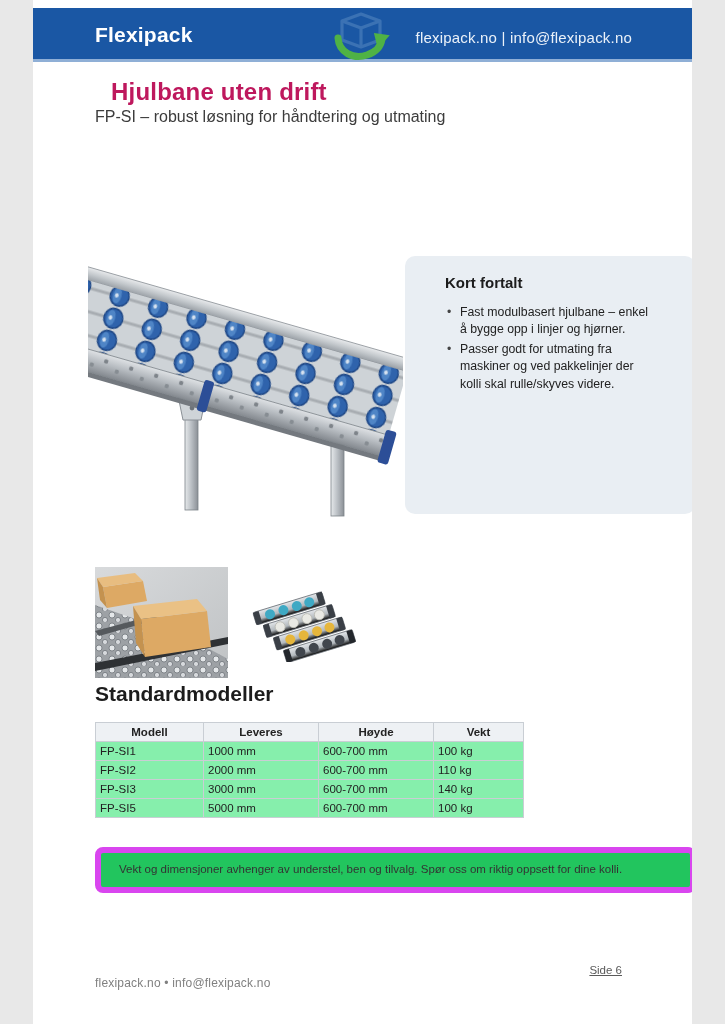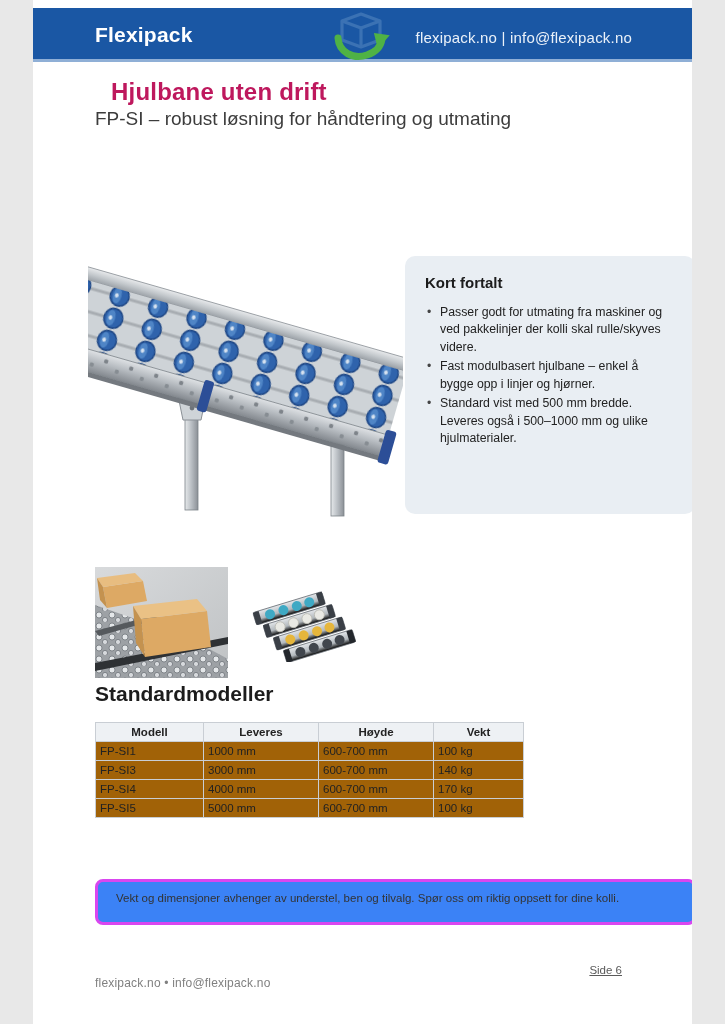--- a/index.html
+++ b/index.html
@@ -31,30 +31,30 @@
     color: #eaf1f9; font-size: 15px; letter-spacing: .2px;
   }
 
   
   .page-title {
     position: absolute; left: 62px; top: 78px;
     font-size: 24px; font-weight: bold; color: #be185d; letter-spacing: .2px; margin-left: 16px;
   }
   .page-subtitle {
     position: absolute; left: 62px; top: 108px;
-    font-size: 19px; color: #3c3c3c;
+    font-size: 16px; color: #3c3c3c;
   }
 
   
   .main-photo { position: absolute; left: 55px; top: 248px; width: 315px; height: 272px; }
 
   .infobox {
     position: absolute; left: 372px; top: 256px; width: 290px; height: 258px;
     background: #e9eef3; border-radius: 10px;
-    padding: 18px 20px;
+    padding: 18px 40px;
   }
   .infobox-title { font-size: 15px; font-weight: bold; color: #1c1c1c; margin-bottom: 13px; }
   .infobox ul { list-style: none; }
   .infobox li {
     position: relative; padding-left: 15px;
     font-size: 12.3px; line-height: 1.42; color: #222222; margin-bottom: 2px;
   }
   .infobox li::before {
     content: "•"; position: absolute; left: 2px; top: 0; color: #444444;
   }
@@ -70,32 +70,32 @@
   }
   .models-table {
     position: absolute; left: 62px; top: 722px; width: 428px;
     border-collapse: collapse; font-size: 11.5px; color: #222222;
     table-layout: fixed;
   }
   .models-table th, .models-table td {
     border: 1px solid #c9ced4; padding: 3px 4px; height: 18px;
   }
   .models-table th { background: #eef1f4; font-weight: bold; }
-  .models-table td { background: #a16207; }
+  .models-table td { background: #86efac; }
   .col-model  { width: 108px; }
   .col-length { width: 115px; }
   .col-height { width: 115px; }
   .col-weight { width: 90px; }
 
   
   .notebox {
     position: absolute; left: 62px; top: 847px; width: 601px; height: 46px;
-    background: #3b82f6; border: 3px solid #d946ef; border-radius: 8px;
+    background: #22c55e; border: 6px solid #d946ef; border-radius: 8px;
     padding: 10px 18px;
-    font-size: 11.5px; color: #333333; margin-top: 32px;
+    font-size: 11.5px; color: #333333;
   }
 
   
   .footer-left {
     position: absolute; left: 62px; top: 976px;
     font-size: 12px; color: #808080; letter-spacing: .2px;
   }
   .footer-page {
     position: absolute; right: 70px; top: 964px;
     font-size: 11.5px; color: #5a5a5a; text-decoration: underline;
@@ -184,23 +184,22 @@
         <rect x="348" y="66" width="11" height="34" rx="3" fill="#2c4e97"></rect>
         <rect x="160" y="68" width="10" height="32" rx="3" fill="#2c4e97"></rect>
       </g>
     </svg>
   </div>
 
   <div class="infobox">
     <div class="infobox-title">Kort fortalt</div>
     <ul>
 
-    <li>Passer godt for utmating fra maskiner og ved pakkelinjer der kolli skal rulle/skyves videre.</li>
-        <li>Fast modulbasert hjulbane – enkel å bygge opp i linjer og hjørner.</li>
-        <li>Standard vist med 500 mm bredde. Leveres også i 500–1000 mm og ulike hjulmaterialer.</li>
+    <li>Fast modulbasert hjulbane – enkel å bygge opp i linjer og hjørner.</li>
+        <li>Passer godt for utmating fra maskiner og ved pakkelinjer der kolli skal rulle/skyves videre.</li>
       </ul>
   </div>
 
   <div class="thumb1">
     <svg width="133" height="111" viewBox="0 0 133 111">
       <defs>
         <linearGradient id="floorG" x1="0" y1="0" x2="1" y2="1">
           <stop offset="0" stop-color="#d8dadc"></stop>
             <stop offset="1" stop-color="#bfc2c4"></stop>
         </linearGradient>
@@ -306,34 +305,34 @@
     </thead>
     <tbody>
 
         <tr>
           <td>FP-SI1</td>
           <td>1000 mm</td>
           <td>600-700 mm</td>
           <td>100 kg</td>
         </tr>
 
+        <tr>
+          <td>FP-SI2</td>
+          <td>2000 mm</td>
+          <td>600-700 mm</td>
+          <td>110 kg</td>
+        </tr>
 
         <tr>
           <td>FP-SI3</td>
           <td>3000 mm</td>
           <td>600-700 mm</td>
           <td>140 kg</td>
         </tr>
 
-        <tr>
-          <td>FP-SI4</td>
-          <td>4000 mm</td>
-          <td>600-700 mm</td>
-          <td>170 kg</td>
-        </tr>
 
         <tr>
           <td>FP-SI5</td>
           <td>5000 mm</td>
           <td>600-700 mm</td>
           <td>100 kg</td>
         </tr>
       </tbody>
   </table>
 

